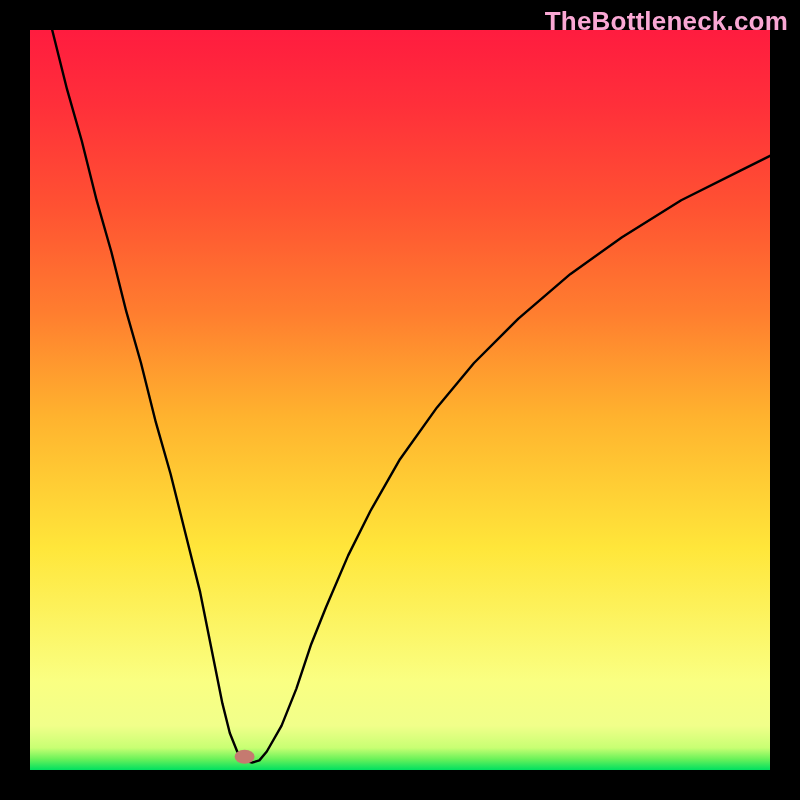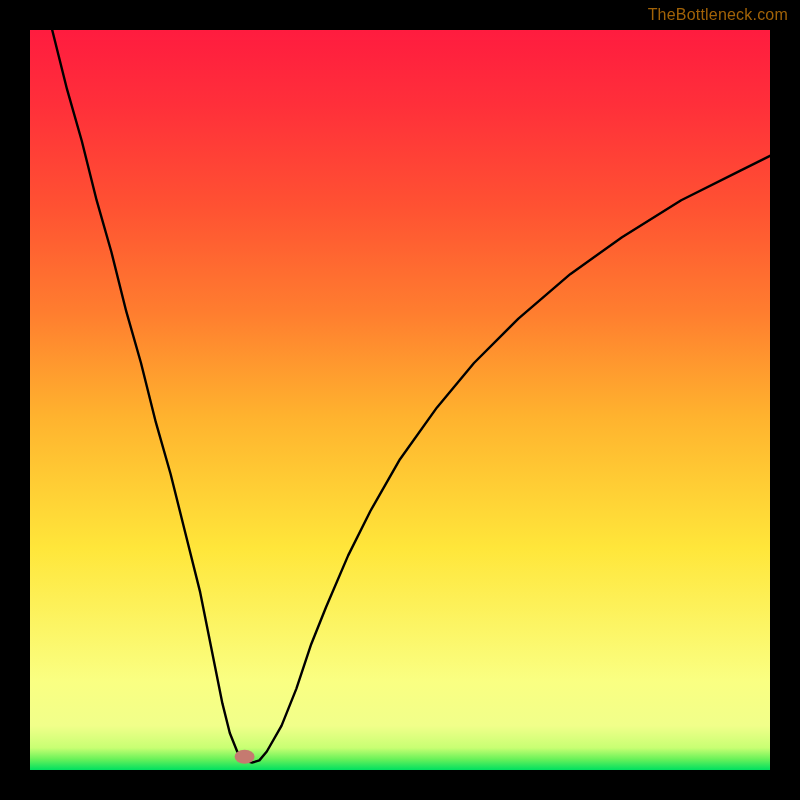--- a/index.html
+++ b/index.html
@@ -42,23 +42,23 @@
       #ff7d2f 62%,
       #ff5232 76%,
       #ff2f3a 90%,
       #ff1c3f 100%
     );
   }
   .watermark {
     position: absolute;
     top: 6px;
     right: 12px;
-    color: #a16207;
-    font-size: 16px;
-    font-weight: 400;
+    color: #f9a8d4;
+    font-size: 26px;
+    font-weight: 700;
     letter-spacing: 0.2px;
     user-select: none;
   }
   svg.curve {
     position: absolute;
     inset: 0;
     width: 100%;
     height: 100%;
   }
 </style>

